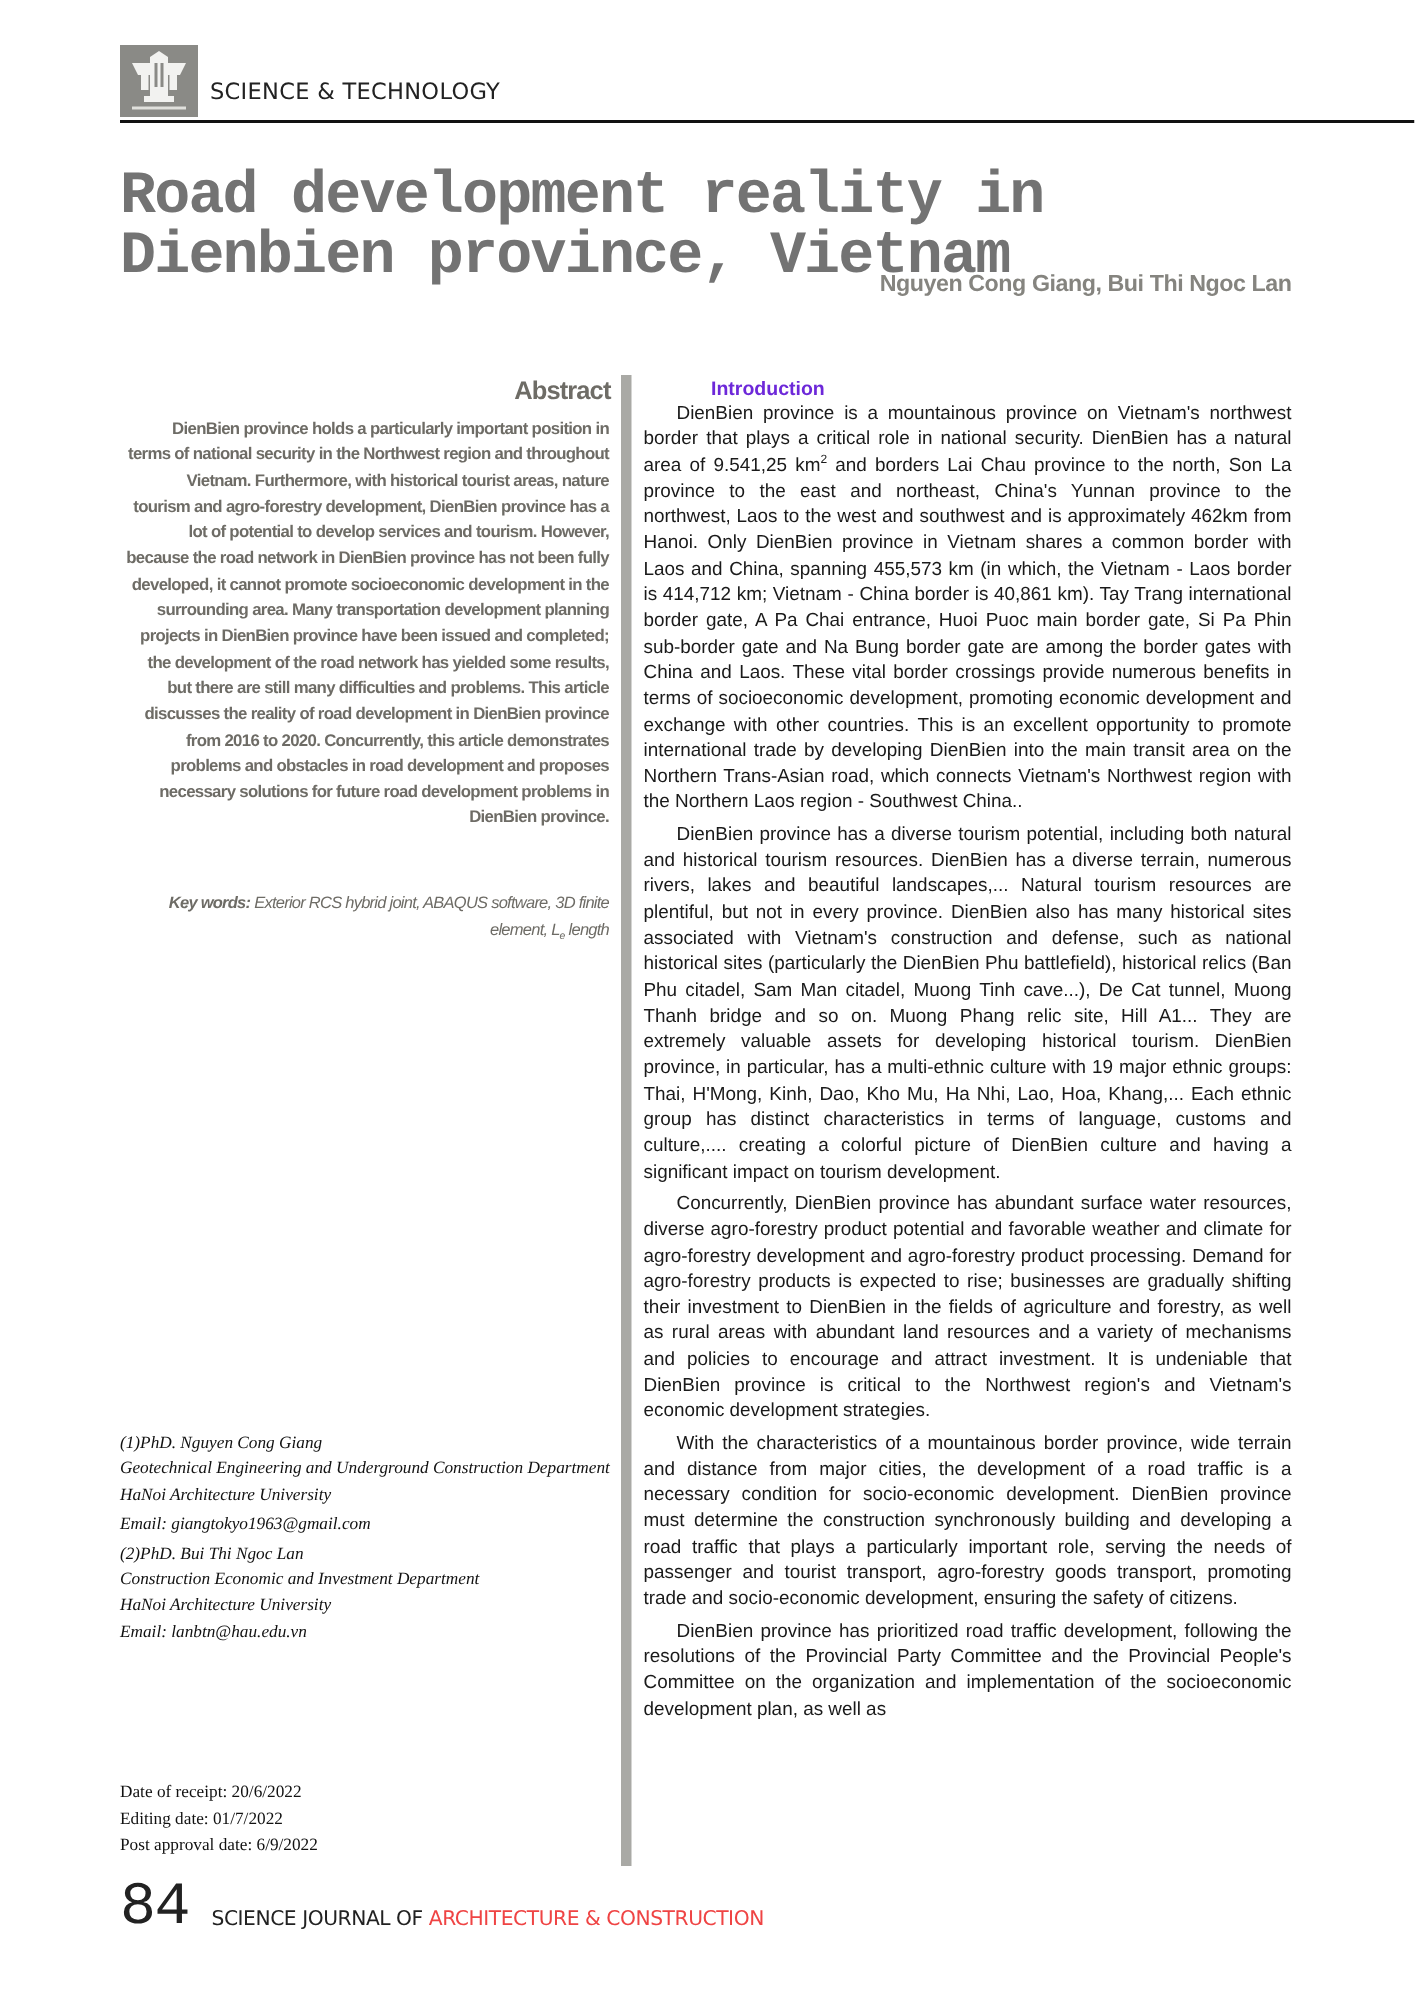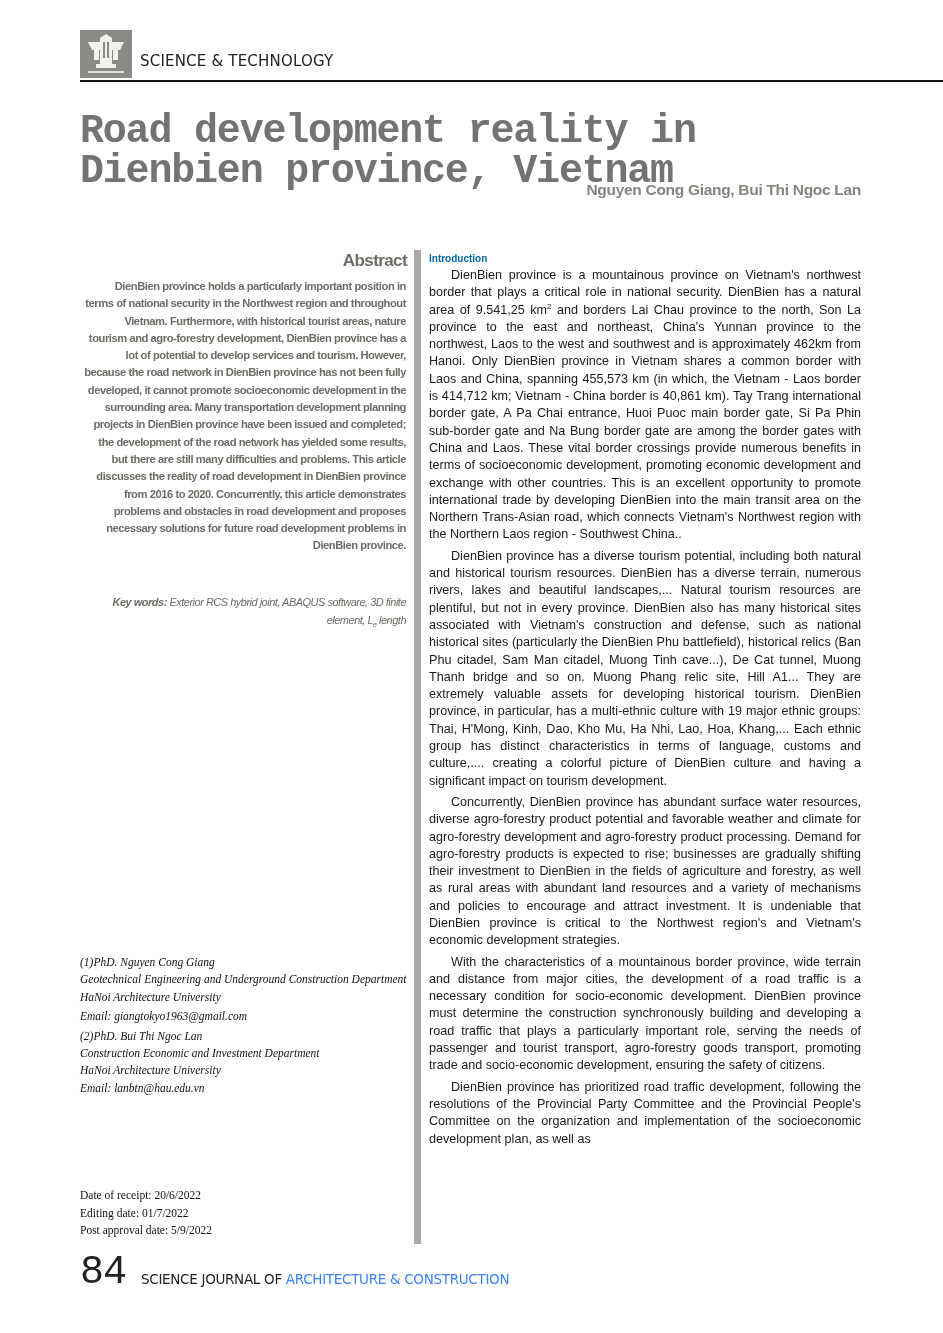--- a/index.html
+++ b/index.html
@@ -27,28 +27,28 @@
     .affil { position: absolute; left: 80px; top: 954px; width: 330px; font-family: "Liberation Serif", serif; font-style: italic; font-size: 11.5px; line-height: 17.4px; color: #111; }
     .affil .gap { height: 2px; }
 
     .dates { position: absolute; left: 80px; top: 1187px; width: 300px; font-family: "Liberation Serif", serif; font-size: 11.5px; line-height: 17.5px; color: #111; }
 
     
     .divider-bar { position: absolute; left: 414px; top: 250px; width: 7px; height: 994px; background: #a9a9a5; }
 
     
     .right-col { position: absolute; left: 429px; top: 250px; width: 432px; }
-    .intro-heading { font-family: "Liberation Sans", sans-serif; font-weight: bold; font-size: 10px; line-height: 17px; color: #0369a1; margin-bottom: 0px; }
+    .intro-heading { font-family: "Liberation Sans", sans-serif; font-weight: bold; font-size: 13px; line-height: 17px; color: #6d28d9; margin-bottom: 0px; margin-left: 45px; }
     .para { font-family: "Liberation Sans", sans-serif; font-size: 12.6px; line-height: 17.3px; color: #1a1a1a; text-align: justify; text-indent: 22px; margin-bottom: 4px; }
     .para sup { font-size: 8px; line-height: 0; }
 
     
     .page-number { position: absolute; left: 80px; top: 1250px; font-family: Liberation Mono, monospace; font-size: 40px; line-height: 46px; color: #222; font-weight: normal; letter-spacing: -1px; }
     .footer-journal { position: absolute; left: 141px; top: 1271px; font-family: "DejaVu Sans", sans-serif; font-size: 13.5px; color: #222; letter-spacing: -0.3px; }
-    .footer-journal .light { color: #3b82f6; }
+    .footer-journal .light { color: #ef4444; }
   </style>
 </head>
 <body>
 
 <div class="header">
   <div class="logo">
     <svg width="52" height="48" viewBox="0 0 52 48">
       <rect width="52" height="48" fill="#8a8a86"></rect>
       <path d="M8 12 H44 L40 20 H12 Z" fill="#f2f2f0"></path>
       <rect x="14" y="20" width="5" height="10" fill="#f2f2f0"></rect>
@@ -83,21 +83,21 @@
   <div class="gap"></div>
   <div>(2)PhD. Bui Thi Ngoc Lan</div>
   <div>Construction Economic and Investment Department</div>
   <div>HaNoi Architecture University</div>
   <div>Email: lanbtn@hau.edu.vn</div>
 </div>
 
 <div class="dates">
   <div>Date of receipt: 20/6/2022</div>
   <div>Editing date: 01/7/2022</div>
-  <div>Post approval date: 5/9/2022</div>
+  <div>Post approval date: 6/9/2022</div>
 </div>
 
 <div class="divider-bar"></div>
 
 <div class="right-col">
   <div class="intro-heading">Introduction</div>
   <p class="para"><span>DienBien province is a mountainous province on Vietnam's northwest border that plays a critical role in national security. DienBien has a natural area of 9.541,25 km</span><sup>2</sup><span> and borders Lai Chau province to the north, Son La province to the east and northeast, China's Yunnan province to the northwest, Laos to the west and southwest and is approximately 462km from Hanoi. Only DienBien province in Vietnam shares a common border with Laos and China, spanning 455,573 km (in which, the Vietnam - Laos border is 414,712 km; Vietnam - China border is 40,861 km). Tay Trang international border gate, A Pa Chai entrance, Huoi Puoc main border gate, Si Pa Phin sub-border gate and Na Bung border gate are among the border gates with China and Laos. These vital border crossings provide numerous benefits in terms of socioeconomic development, promoting economic development and exchange with other countries. This is an excellent opportunity to promote international trade by developing DienBien into the main transit area on the Northern Trans-Asian road, which connects Vietnam's Northwest region with the Northern Laos region - Southwest China..</span></p>
   <p class="para">DienBien province has a diverse tourism potential, including both natural and historical tourism resources. DienBien has a diverse terrain, numerous rivers, lakes and beautiful landscapes,... Natural tourism resources are plentiful, but not in every province. DienBien also has many historical sites associated with Vietnam's construction and defense, such as national historical sites (particularly the DienBien Phu battlefield), historical relics (Ban Phu citadel, Sam Man citadel, Muong Tinh cave...), De Cat tunnel, Muong Thanh bridge and so on. Muong Phang relic site, Hill A1... They are extremely valuable assets for developing historical tourism. DienBien province, in particular, has a multi-ethnic culture with 19 major ethnic groups: Thai, H'Mong, Kinh, Dao, Kho Mu, Ha Nhi, Lao, Hoa, Khang,... Each ethnic group has distinct characteristics in terms of language, customs and culture,.... creating a colorful picture of DienBien culture and having a significant impact on tourism development.</p>
   <p class="para">Concurrently, DienBien province has abundant surface water resources, diverse agro-forestry product potential and favorable weather and climate for agro-forestry development and agro-forestry product processing. Demand for agro-forestry products is expected to rise; businesses are gradually shifting their investment to DienBien in the fields of agriculture and forestry, as well as rural areas with abundant land resources and a variety of mechanisms and policies to encourage and attract investment. It is undeniable that DienBien province is critical to the Northwest region's and Vietnam's economic development strategies.</p>
   <p class="para">With the characteristics of a mountainous border province, wide terrain and distance from major cities, the development of a road traffic is a necessary condition for socio-economic development. DienBien province must determine the construction synchronously building and developing a road traffic that plays a particularly important role, serving the needs of passenger and tourist transport, agro-forestry goods transport, promoting trade and socio-economic development, ensuring the safety of citizens.</p>

